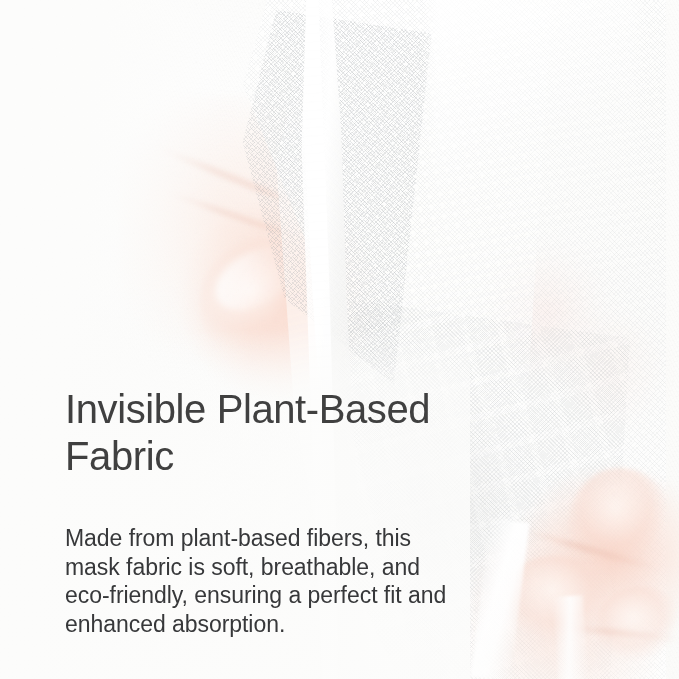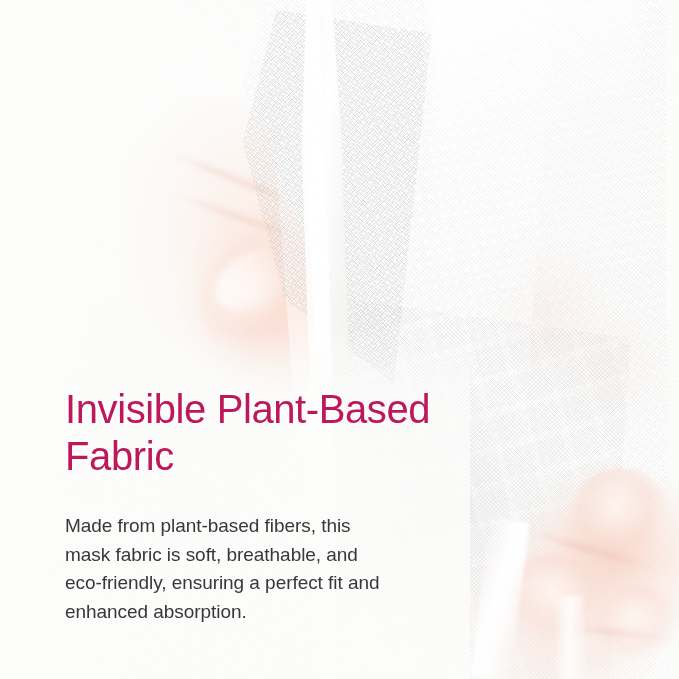--- a/index.html
+++ b/index.html
@@ -238,31 +238,31 @@
     position:absolute; left:0; bottom:0; width:679px; height:120px;
     background:linear-gradient(180deg, rgba(252,252,251,0) 0%, rgba(252,252,251,.35) 100%);
   }
 
   
   .text-block {
     position:absolute;
     left:65px; top:386px; width:500px;
   }
   .headline {
-    color:#be185d;
+    color:#404040;
     font-size:40px;
     font-weight:400;
     line-height:47px;
     letter-spacing:-.4px;
     white-space:pre-line;
   }
   .body-copy {
-    margin-top:32px;
+    margin-top:44px;
     color:#37383a;
-    font-size:19px;
+    font-size:23px;
     font-weight:400;
     line-height:28.5px;
     letter-spacing:-.05px;
     white-space:pre-line;
   }
 </style>
 </head>
 <body>
 
 <div id="canvas">

